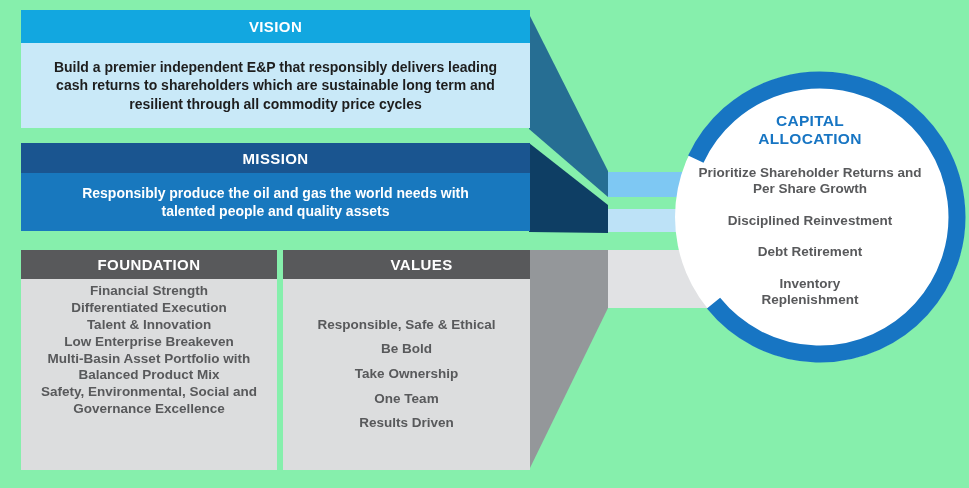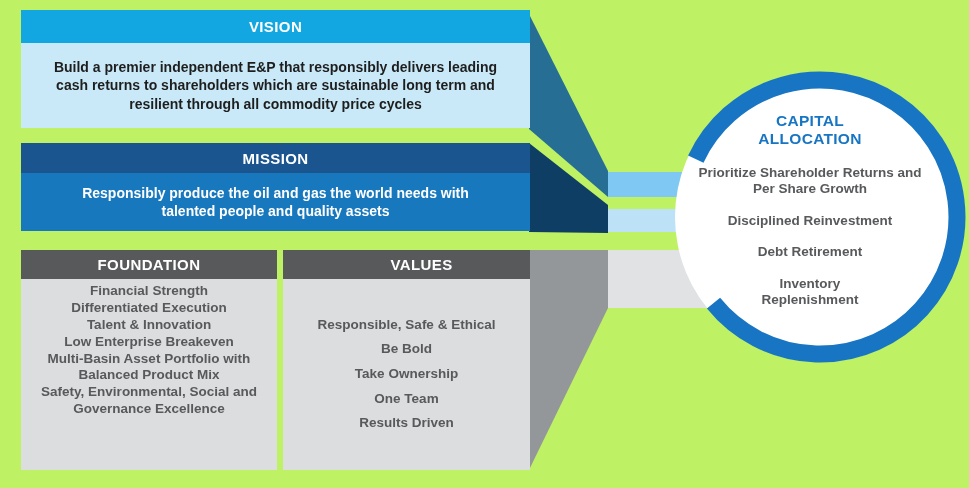--- a/index.html
+++ b/index.html
@@ -1,17 +1,17 @@
 <!DOCTYPE html>
 <html><head>
 <meta charset="utf-8">
 <style>
   html,body{margin:0;padding:0;background:#fff;}
   .canvas{
-    position:relative;width:969px;height:488px;background:#bef264;
+    position:relative;width:969px;height:488px;background:#86efac;
     font-family:"Liberation Sans",sans-serif;overflow:hidden;
   }
   .svg-layer{position:absolute;left:0;top:0;width:969px;height:488px;}
   .block{position:absolute;box-sizing:border-box;display:flex;align-items:center;justify-content:center;text-align:center;}
   .hdr{font-weight:bold;font-size:15px;color:#ffffff;letter-spacing:0.4px;}
   .vision-header{left:21px;top:10px;width:509px;height:33px;background:#12A7E0;}
   .vision-body{left:21px;top:43px;width:509px;height:85px;background:#C9E9F8;
     color:#1E1E1E;font-weight:bold;font-size:14px;line-height:1.3;padding:16px 26px;}
   .mission-header{left:21px;top:143px;width:509px;height:30px;background:#1A5590;}
   .mission-body{left:21px;top:173px;width:509px;height:58px;background:#1878BE;

